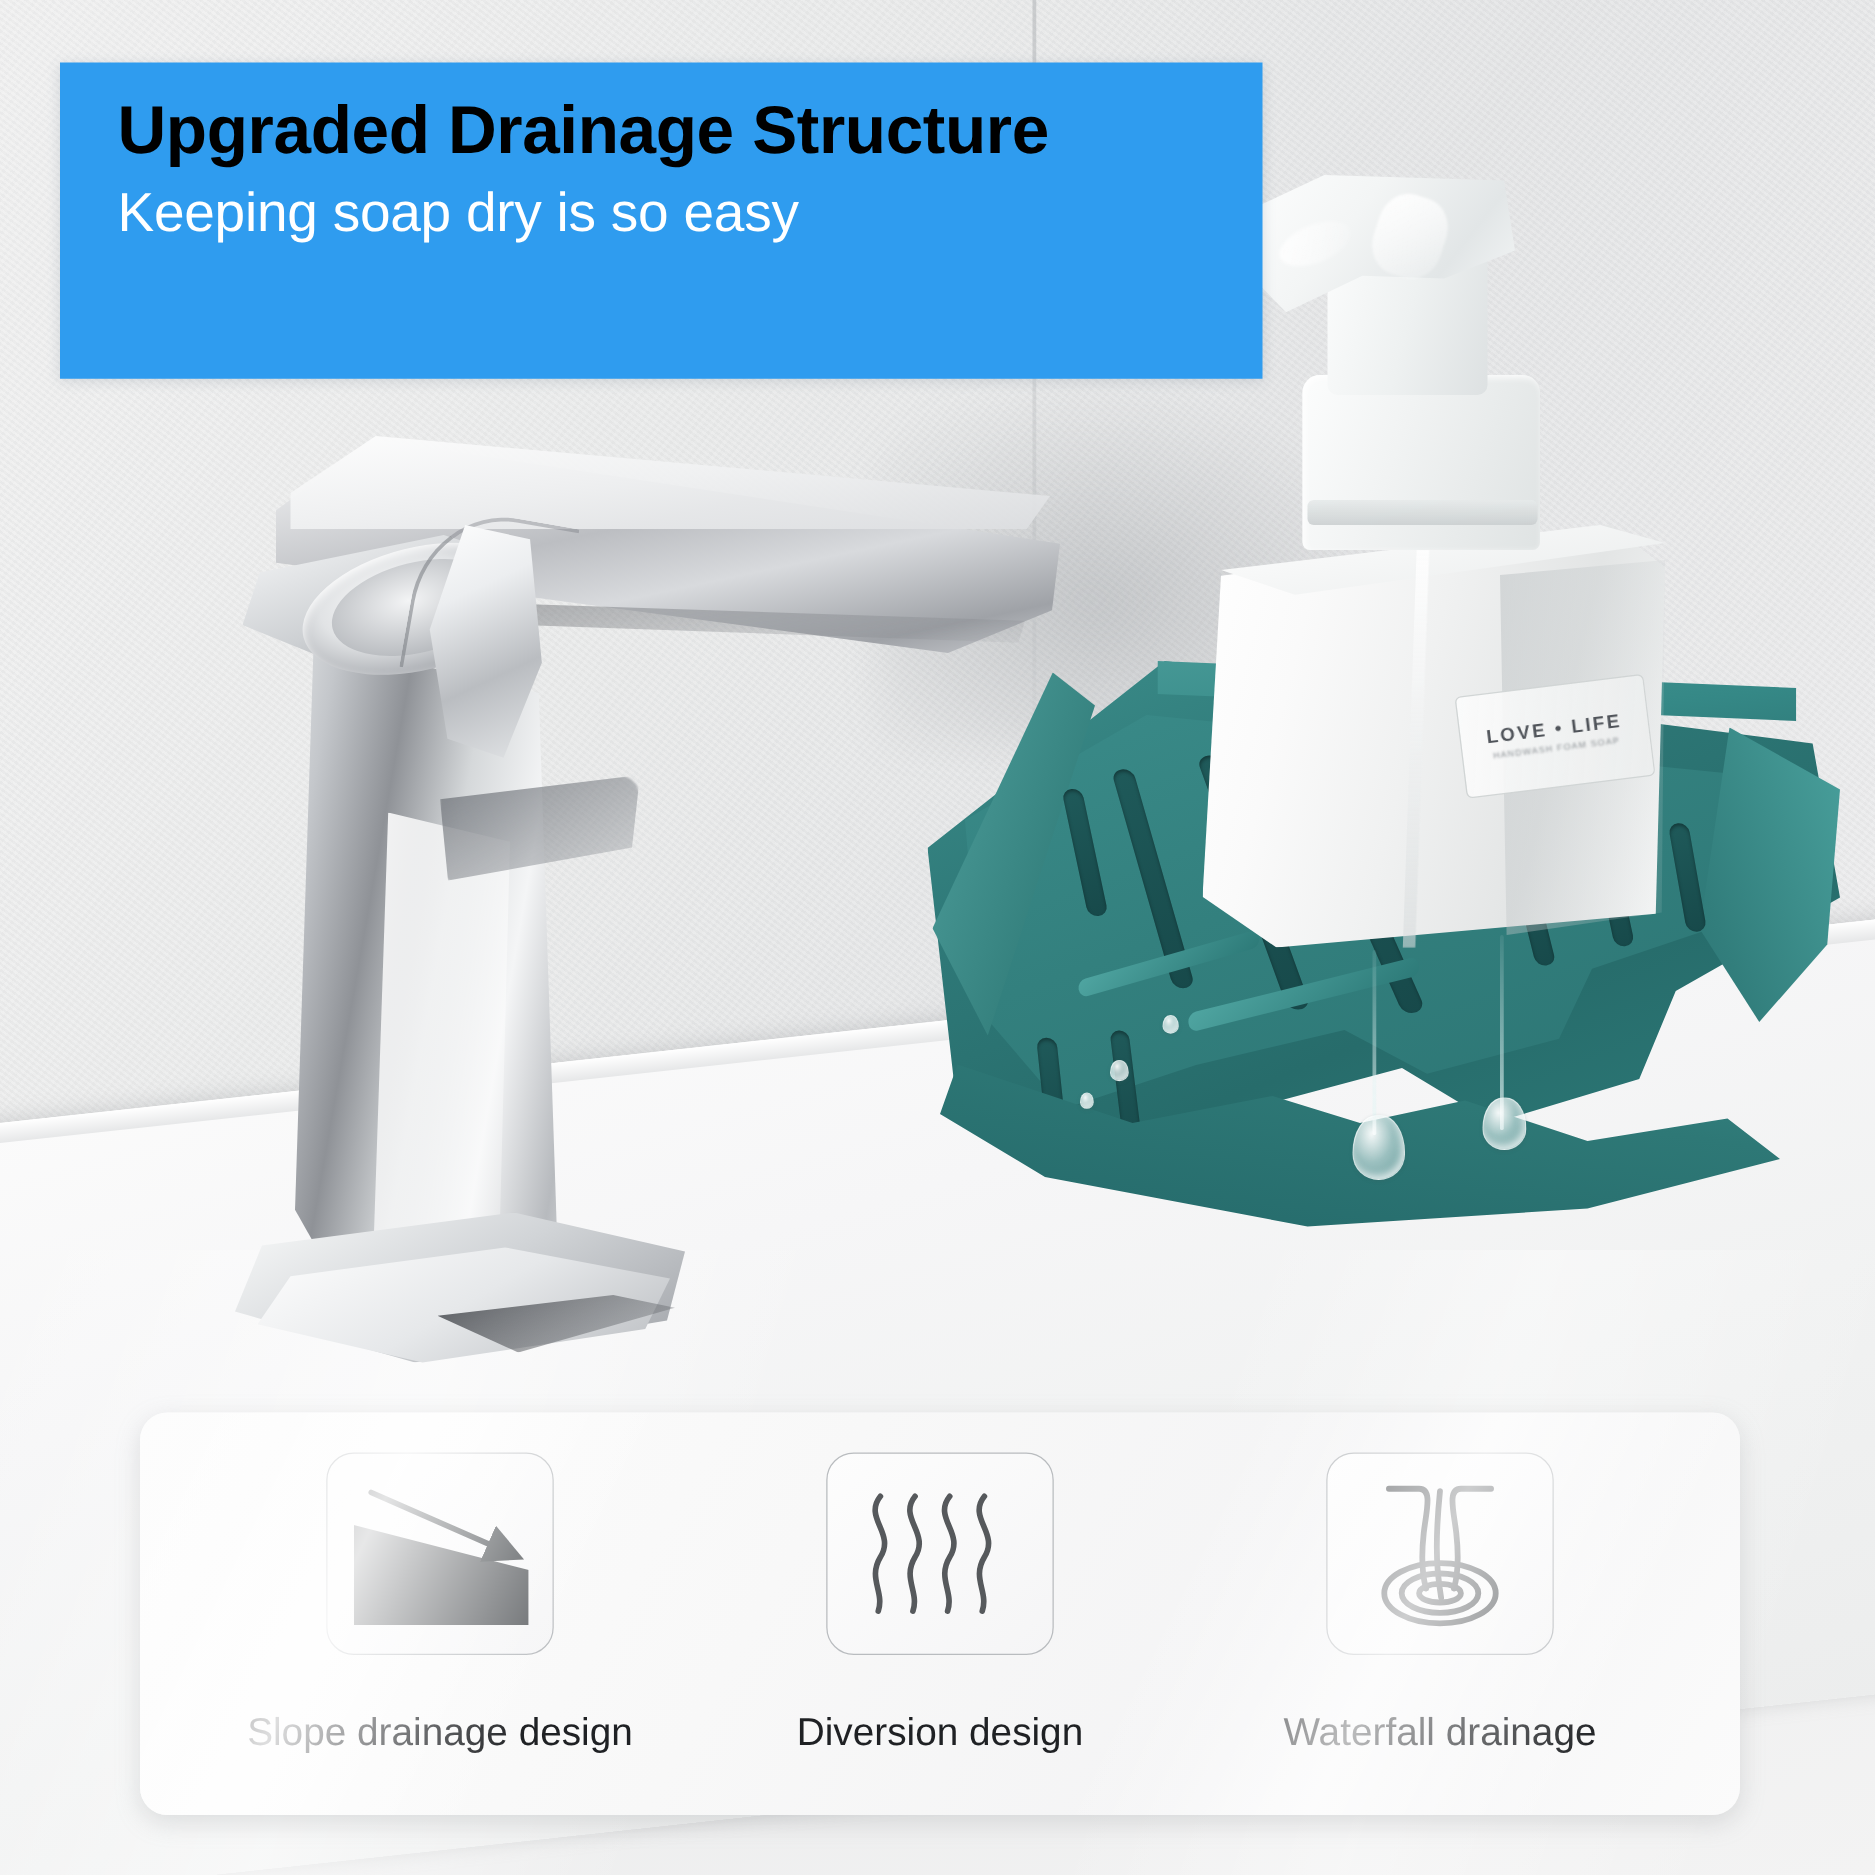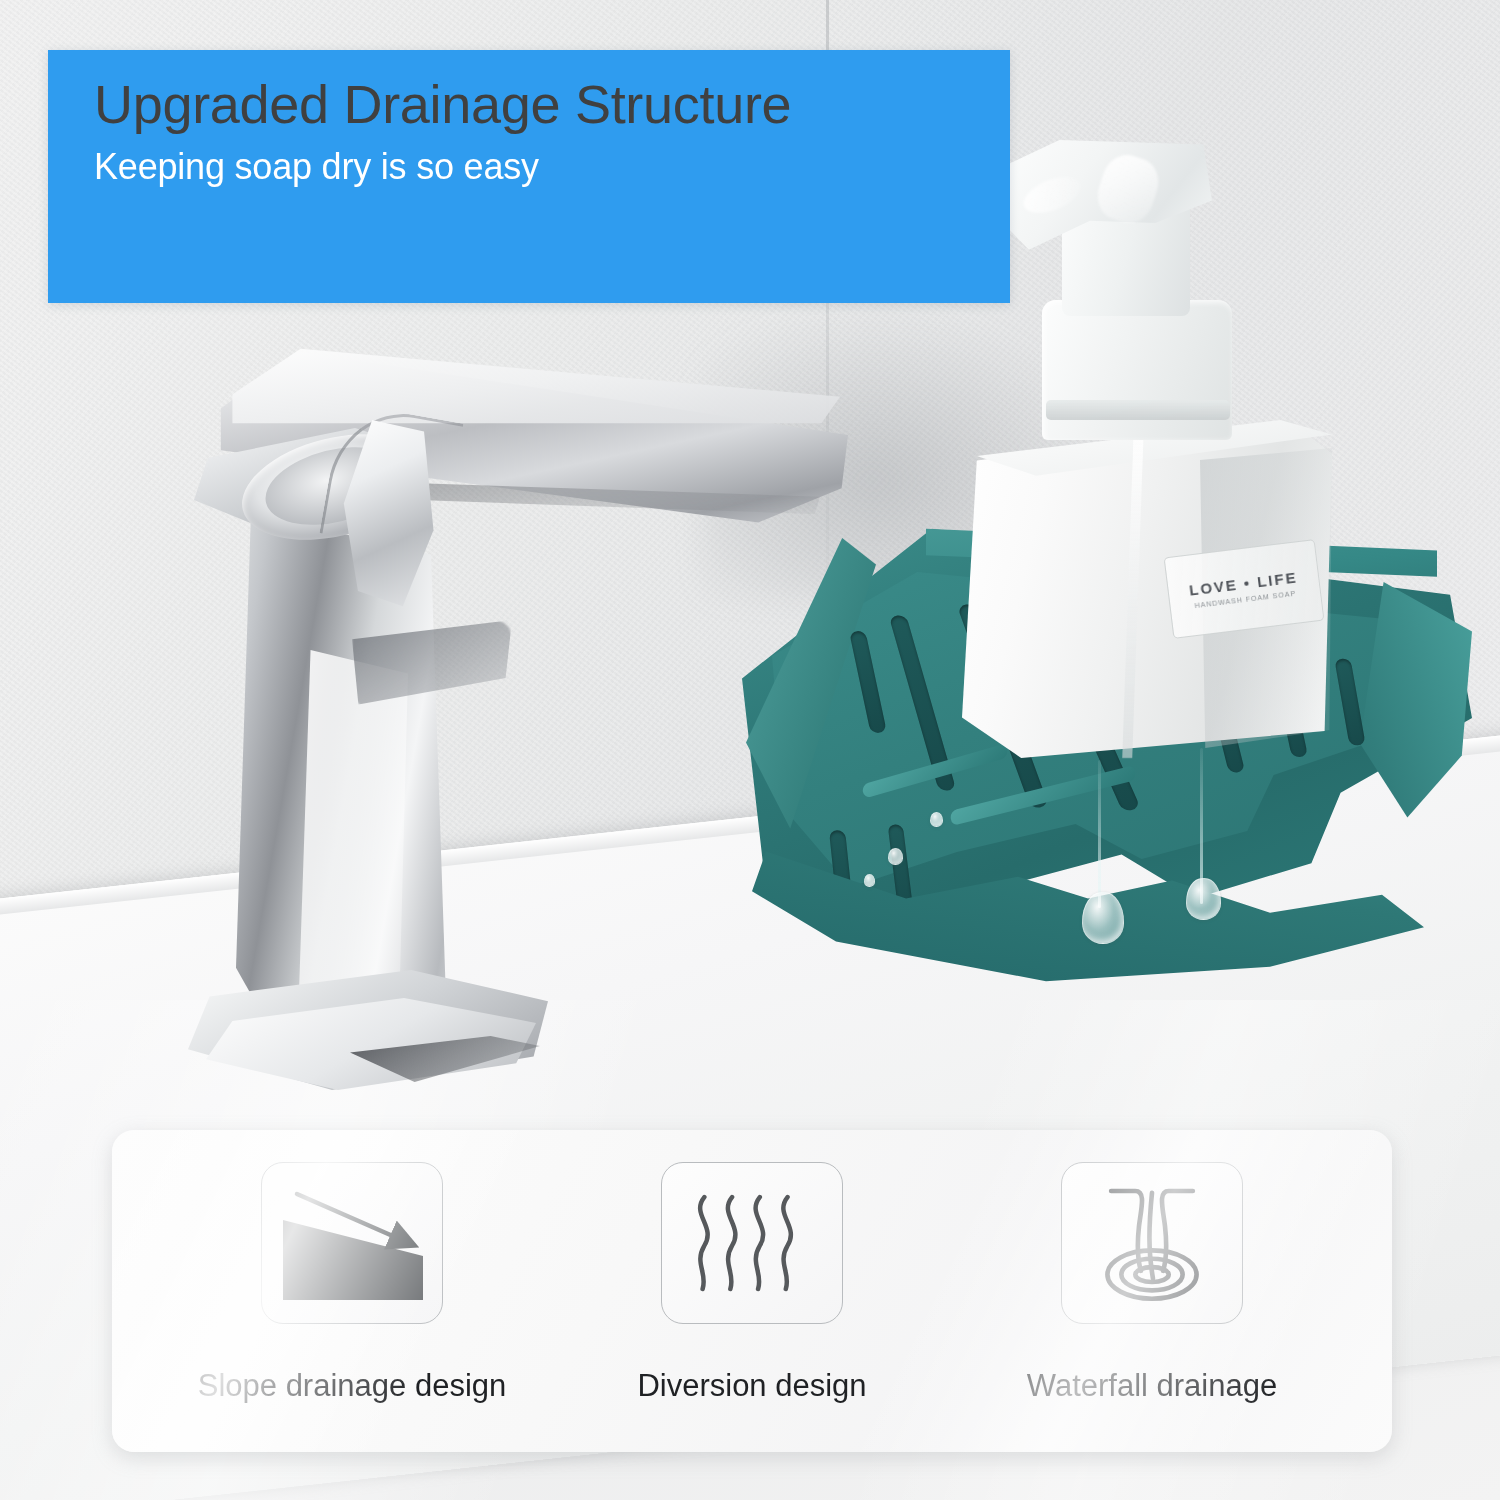--- a/index.html
+++ b/index.html
@@ -161,23 +161,23 @@
     background:linear-gradient(140deg,rgba(255,255,255,.95),rgba(255,255,255,.15));
     border-radius:40%;transform:rotate(18deg);filter:blur(1px);}
   .d-head-hl2{position:absolute;left:72px;top:52px;width:60px;height:30px;
     background:linear-gradient(120deg,rgba(255,255,255,.9),rgba(255,255,255,.05));
     border-radius:50%;transform:rotate(-22deg);filter:blur(1.2px);}
 
   
   .banner{position:absolute;left:48px;top:50px;width:962px;height:253px;
     background:#2f9cef;box-shadow:0 2px 10px rgba(90,110,130,.2);}
   .banner-inner{padding:26px 0 0 46px;}
-  .banner h1{margin:0;color:#404040;font-weight:400;font-size:54px;line-height:1.06;
+  .banner h1{margin:0;color:#000000;font-weight:700;font-size:54px;line-height:1.06;
     letter-spacing:-.3px;}
-  .banner h2{margin:14px 0 0 0;color:#fff;font-weight:400;font-size:36px;
+  .banner h2{margin:14px 0 0 0;color:#fff;font-weight:400;font-size:44px;
     line-height:1.1;letter-spacing:-.2px;}
 
   
   .panel{position:absolute;left:112px;top:1130px;width:1280px;height:322px;
     background:linear-gradient(120deg,#fdfdfd 0%,#f8f8f8 40%,#f4f4f5 70%,#fbfbfb 100%);
     border-radius:22px;box-shadow:0 6px 20px rgba(150,153,158,.28);
     overflow:hidden;}
   .panel-sheen{position:absolute;inset:0;pointer-events:none;
     background:linear-gradient(116deg,rgba(255,255,255,0) 0%,rgba(255,255,255,.85) 16%,rgba(255,255,255,0) 30%,
       rgba(255,255,255,0) 62%,rgba(255,255,255,.7) 76%,rgba(255,255,255,0) 90%);}

